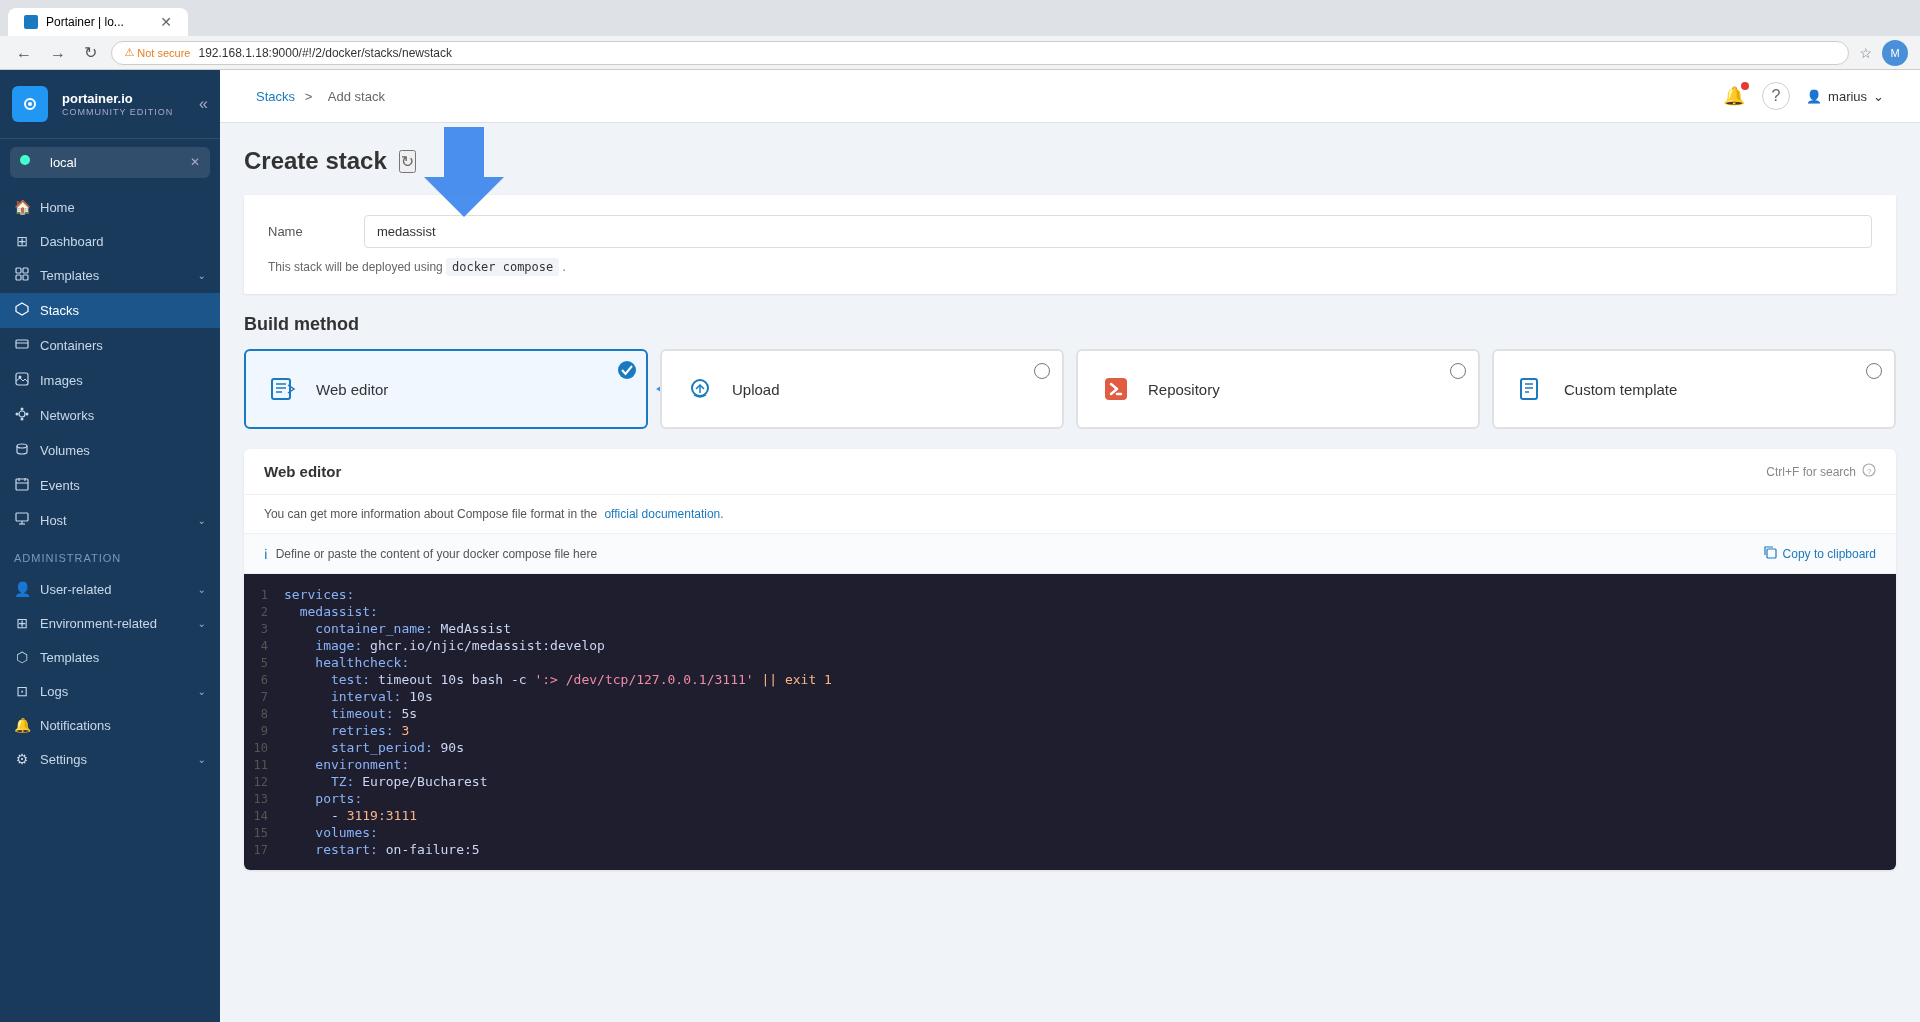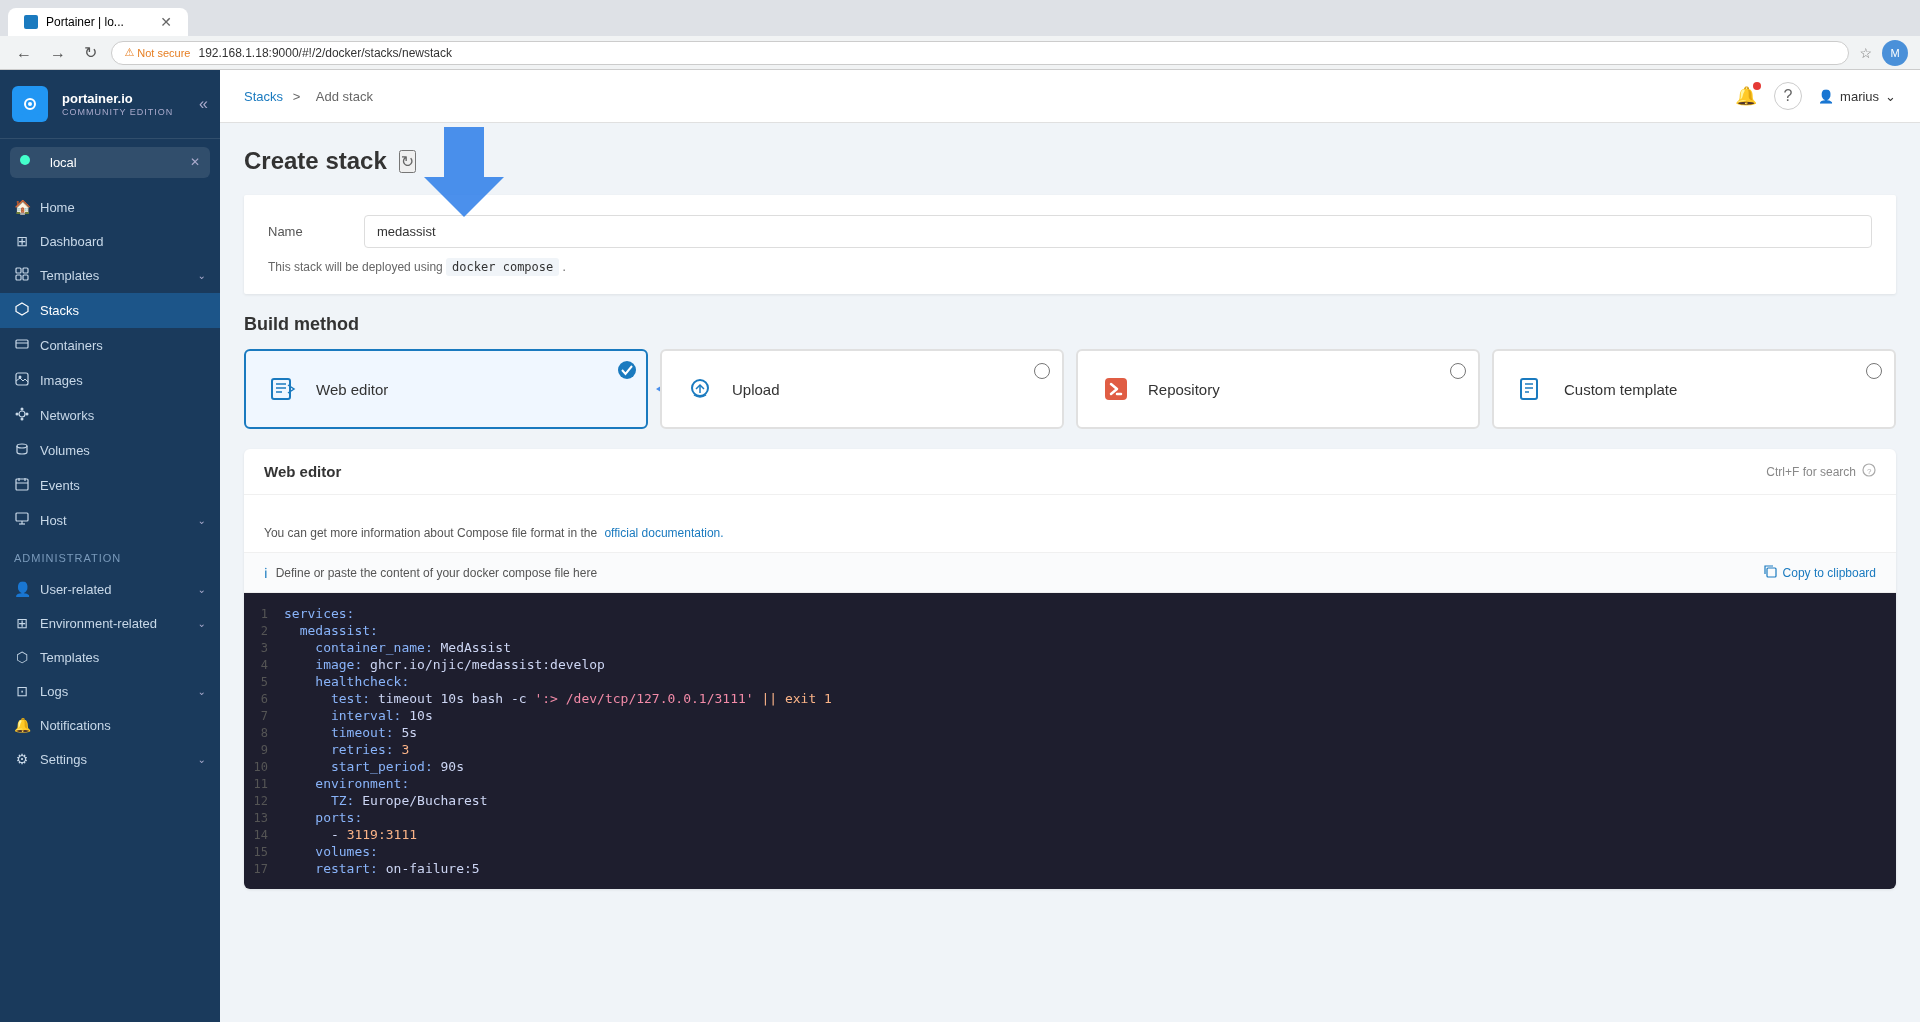--- a/index.html
+++ b/index.html
@@ -39,21 +39,21 @@
     .nav-section { padding: 4px 0; }
     .nav-item { display: flex; align-items: center; gap: 10px; padding: 9px 14px; cursor: pointer; color: #c8d8e8; font-size: 13px; text-decoration: none; }
     .nav-item.active { background: rgba(33,150,243,0.3); color: #fff; }
     .nav-item .nav-icon { width: 16px; text-align: center; font-size: 14px; }
     .nav-item .chevron { margin-left: auto; font-size: 10px; color: #aac; }
 
     .nav-section-title { padding: 10px 14px 4px; font-size: 11px; color: #7a9abb; text-transform: uppercase; letter-spacing: 1px; }
 
     
     .main { flex: 1; overflow-y: auto; background: #f0f4f8; }
-    .main-header { background: #fff; padding: 12px 24px; border-bottom: 1px solid #e0e0e0; display: flex; align-items: center; justify-content: space-between; }
+    .main-header { background: #fff; padding: 12px 36px; border-bottom: 1px solid #e0e0e0; display: flex; align-items: center; justify-content: space-between; }
     .breadcrumb { font-size: 13px; color: #666; }
     .breadcrumb a { color: #1a7abf; text-decoration: none; }
     .breadcrumb span { margin: 0 6px; }
     .header-actions { display: flex; align-items: center; gap: 16px; }
     .bell-btn { background: none; border: none; cursor: pointer; color: #666; font-size: 18px; position: relative; }
     .bell-badge { position: absolute; top: -3px; right: -3px; width: 8px; height: 8px; background: #e53935; border-radius: 50%; }
     .help-btn { background: none; border: none; cursor: pointer; color: #666; font-size: 16px; width: 28px; height: 28px; border-radius: 50%; border: 1px solid #ccc; display: flex; align-items: center; justify-content: center; }
     .user-btn { background: none; border: none; cursor: pointer; color: #333; font-size: 13px; display: flex; align-items: center; gap: 6px; }
 
     .page-content { padding: 24px; }
@@ -77,21 +77,21 @@
     .build-card-label { font-size: 15px; font-weight: 500; color: #333; }
     .build-card-radio { position: absolute; top: 12px; right: 12px; width: 16px; height: 16px; }
 
     
     .editor-section { background: #fff; border-radius: 6px; padding: 0; box-shadow: 0 1px 3px rgba(0,0,0,0.08); }
     .editor-header { padding: 14px 20px; display: flex; align-items: center; justify-content: space-between; border-bottom: 1px solid #f0f0f0; }
     .editor-title { font-size: 15px; font-weight: 600; color: #333; }
     .editor-search-hint { font-size: 12px; color: #888; display: flex; align-items: center; gap: 6px; }
 
     .editor-info { padding: 12px 20px; border-bottom: 1px solid #f0f0f0; display: flex; align-items: center; justify-content: space-between; }
-    .editor-info-text { font-size: 12px; color: #555; margin-top: 19px; }
+    .editor-info-text { font-size: 12px; color: #555; }
     .editor-info-text a { color: #1a7abf; text-decoration: none; }
     .define-hint { display: flex; align-items: center; gap: 8px; font-size: 12px; color: #555; }
     .copy-btn { background: none; border: none; cursor: pointer; color: #1a7abf; font-size: 12px; display: flex; align-items: center; gap: 6px; }
 
     
     .code-editor { background: #1e1e2e; border-radius: 0 0 6px 6px; padding: 12px 0; font-family: 'Consolas', 'Monaco', monospace; font-size: 13px; min-height: 280px; }
     .code-line { display: flex; align-items: baseline; padding: 1px 0; }
     .line-num { color: #555; width: 40px; text-align: right; padding-right: 16px; user-select: none; font-size: 12px; flex-shrink: 0; }
     .line-content { color: #cdd6f4; white-space: pre; }
   </style>

